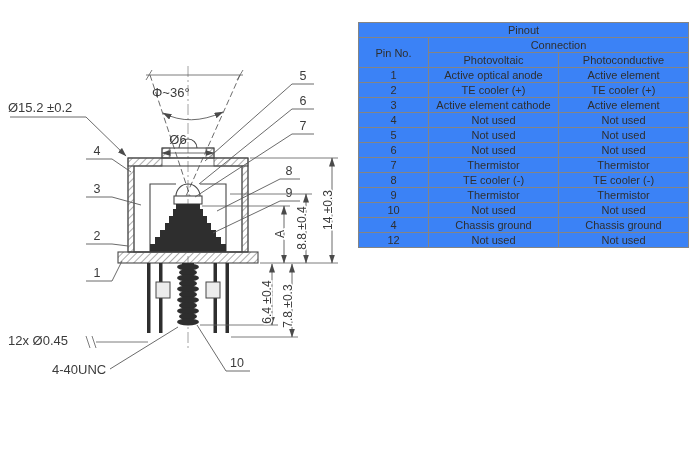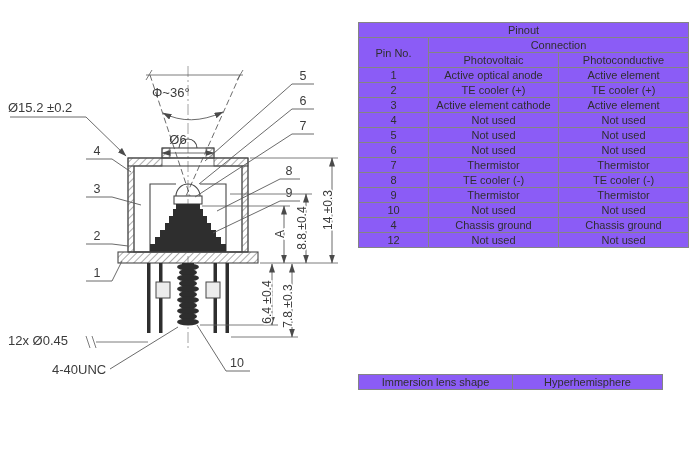--- a/index.html
+++ b/index.html
@@ -12,21 +12,21 @@
   .num{font-size:12.5px}
   .dimtxt{font-size:12px;paint-order:stroke;stroke:#ffffff;stroke-width:3px}
   .ln{fill:none;stroke:#474747;stroke-width:1.1}
   .thin{fill:none;stroke:#5a5a5a;stroke-width:0.8}
   .dsh{fill:none;stroke:#5a5a5a;stroke-width:0.9;stroke-dasharray:6 3}
   .cl{fill:none;stroke:#8a8a8a;stroke-width:0.8;stroke-dasharray:11 3 2 3}
   .dim{fill:none;stroke:#5a5a5a;stroke-width:0.9}
   .ldr{fill:none;stroke:#5a5a5a;stroke-width:0.9}
   .dark{fill:#2e2e2e;stroke:none}
   .blk{fill:#ececec;stroke:#474747;stroke-width:1}
-  table{position:absolute;border-collapse:collapse;background:#8b5cf6;table-layout:fixed}
+  table{position:absolute;border-collapse:collapse;background:#3b82f6;table-layout:fixed}
   td,th{border:1px solid #848484;font-weight:400;font-size:11px;color:#2f2f2f;text-align:center;vertical-align:middle;padding:1px 3px;height:14px;overflow:hidden;white-space:nowrap}
   .pinout{left:358px;top:22px;width:330px}
   .lens{left:358px;top:374px;width:304px}
 </style>
 </head>
 <body>
 
 <div class="page">
 
   <svg class="drawing" width="360" height="462" viewBox="0 0 360 462" xmlns="http://www.w3.org/2000/svg">
@@ -262,20 +262,16 @@
     </tbody>
   </table>
 
   <table class="lens">
     <colgroup>
         <col style="width:154px">
         <col style="width:75px">
         <col style="width:75px">
       </colgroup>
     <tbody>
-      <tr>
-        <td>Immersion lens shape</td>
-        <td colspan="2">Hyperhemisphere</td>
-      </tr>
     </tbody>
   </table>
 
 </div>
 
 </body></html>

